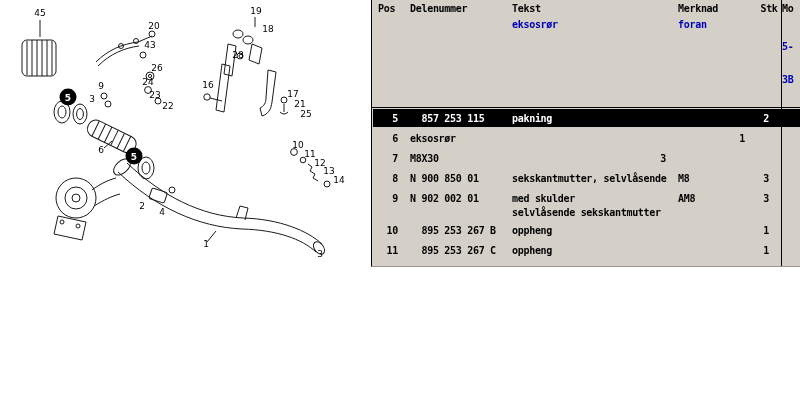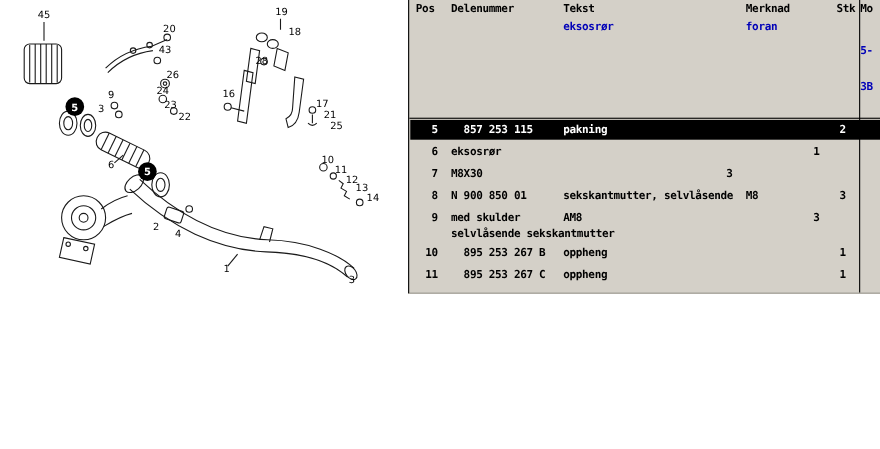--- a/index.html
+++ b/index.html
@@ -211,21 +211,21 @@
         <div>5-</div>
         <div>3B</div>
       </div>
     </div>
 
     <div id="rows">
         <div class="trow selected"><div class="cell cell-pos">5</div><div class="cell cell-part">  857 253 115</div><div class="cell cell-tekst"><div>pakning</div></div><div class="cell cell-merknad"></div><div class="cell cell-stk">2</div><div class="cell cell-model"></div></div>
         <div class="trow"><div class="cell cell-pos">6</div><div class="cell cell-tekst"><div>eksosrør</div></div><div class="cell cell-merknad"></div><div class="cell cell-stk">1</div><div class="cell cell-model"></div></div>
         <div class="trow"><div class="cell cell-pos">7</div><div class="cell cell-merknad">M8X30</div><div class="cell cell-stk">3</div><div class="cell cell-model"></div></div>
         <div class="trow"><div class="cell cell-pos">8</div><div class="cell cell-part">N 900 850 01</div><div class="cell cell-tekst"><div>sekskantmutter, selvlåsende</div></div><div class="cell cell-merknad">M8</div><div class="cell cell-stk">3</div><div class="cell cell-model"></div></div>
-        <div class="trow"><div class="cell cell-pos">9</div><div class="cell cell-tekst"><div>med skulder</div><div>selvlåsende sekskantmutter</div></div><div class="cell cell-merknad">AM8</div><div class="cell cell-stk">3</div><div class="cell cell-model"></div></div>
+        <div class="trow"><div class="cell cell-pos">9</div><div class="cell cell-part">N 902 002 01</div><div class="cell cell-tekst"><div>med skulder</div><div>selvlåsende sekskantmutter</div></div><div class="cell cell-merknad">AM8</div><div class="cell cell-stk">3</div><div class="cell cell-model"></div></div>
         <div class="trow"><div class="cell cell-pos">10</div><div class="cell cell-part">  895 253 267 B</div><div class="cell cell-tekst"><div>oppheng</div></div><div class="cell cell-merknad"></div><div class="cell cell-stk">1</div><div class="cell cell-model"></div></div>
         <div class="trow"><div class="cell cell-pos">11</div><div class="cell cell-part">  895 253 267 C</div><div class="cell cell-tekst"><div>oppheng</div></div><div class="cell cell-merknad"></div><div class="cell cell-stk">1</div><div class="cell cell-model"></div></div>
       </div>
 
     <div class="vdivider"></div>
   </div>
 
 </div>
 
 </body></html>

